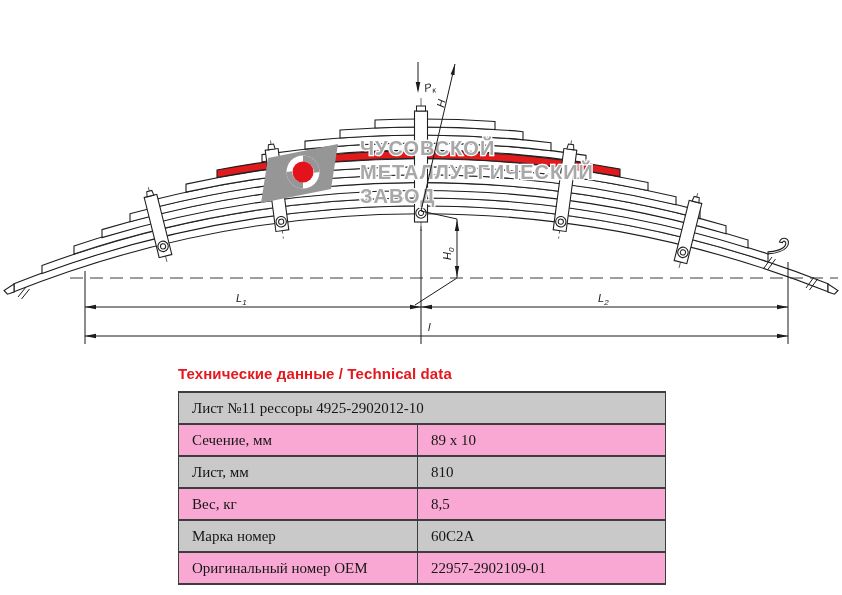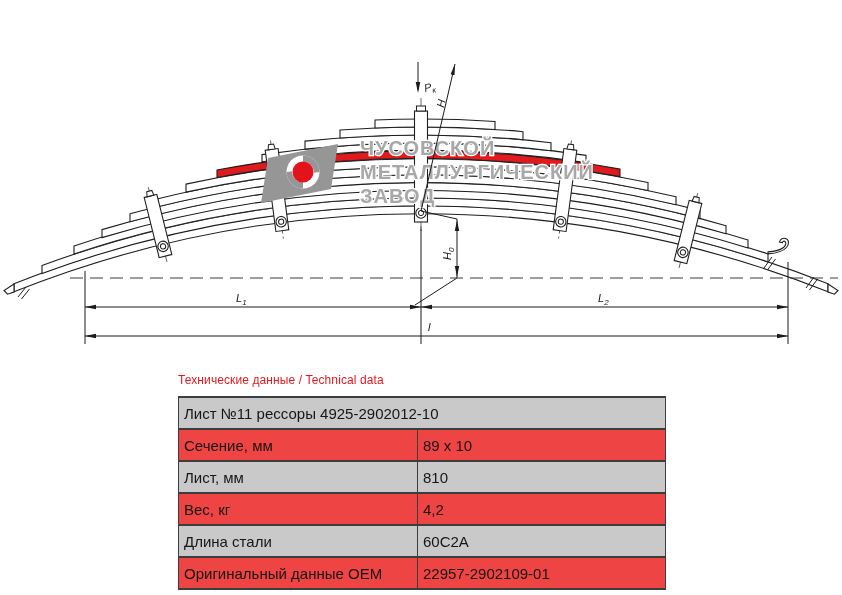--- a/index.html
+++ b/index.html
@@ -1,27 +1,27 @@
 <!DOCTYPE html>
 <html><head>
 <meta charset="utf-8">
 <style>
   html,body{margin:0;padding:0;background:#fff;}
   #stage{position:relative;width:842px;height:595px;background:#fff;overflow:hidden;
          font-family:"Liberation Sans",sans-serif;}
   #drawing{position:absolute;left:0;top:0;}
   
   #techblock{position:absolute;left:178px;top:365px;width:488px;}
-  #tech-title{font-size:12px;font-weight:normal;color:#e3191e;margin:8px 0 9px 0;letter-spacing:.1px;}
+  #tech-title{font-size:15px;font-weight:bold;color:#e3191e;margin:0 0 9px 0;letter-spacing:.1px;}
   table.tech{border-collapse:collapse;width:488px;table-layout:fixed;
              font-size:15px;color:#161616;}
-  table.tech td{height:30px;padding:0 0 0 5px;vertical-align:middle;
-                border-top:2px solid #3d3d3d;border-bottom:2px solid #3d3d3d;}
+  table.tech td{height:30px;padding:0 0 0 13px;vertical-align:middle;
+                border-top:2px solid #3d3d3d;border-bottom:2px solid #3d3d3d;font-family:Liberation Serif, serif;}
   table.tech tr.shade td{background:#c9c9c9;}
-  table.tech tr.plain td{background:#ef4444;}
+  table.tech tr.plain td{background:#f9a8d4;}
   table.tech td.val{border-left:1.5px solid #3d3d3d;}
   table.tech td:first-child{border-left:1px solid #3d3d3d;}
   table.tech td:last-child{border-right:1px solid #3d3d3d;}
   table.tech col.c1{width:239px;}
   
   .wm{font-family:"Liberation Sans",sans-serif;font-weight:bold;font-size:20px;
       fill:#a8a8a8;letter-spacing:1px;stroke:#ffffff;stroke-width:2.6px;paint-order:stroke;}
   .dim{font-family:"Liberation Sans",sans-serif;font-style:italic;font-size:11px;fill:#1a1a1a;}
   .dim .sub{font-size:8px;}
 </style>
@@ -169,27 +169,27 @@
       <tr class="plain">
             <td>Сечение, мм</td>
             <td class="val">89 x 10</td>
           </tr>
       <tr class="shade">
             <td>Лист, мм</td>
             <td class="val">810</td>
           </tr>
       <tr class="plain">
             <td>Вес, кг</td>
-            <td class="val">4,2</td>
+            <td class="val">8,5</td>
           </tr>
       <tr class="shade">
-            <td>Длина стали</td>
+            <td>Марка номер</td>
             <td class="val">60С2А</td>
           </tr>
       <tr class="plain">
-            <td>Оригинальный данные OEM</td>
+            <td>Оригинальный номер OEM</td>
             <td class="val">22957-2902109-01</td>
           </tr>
     </tbody>
       </table>
   </div>
 
 </div>
 
 </body></html>

